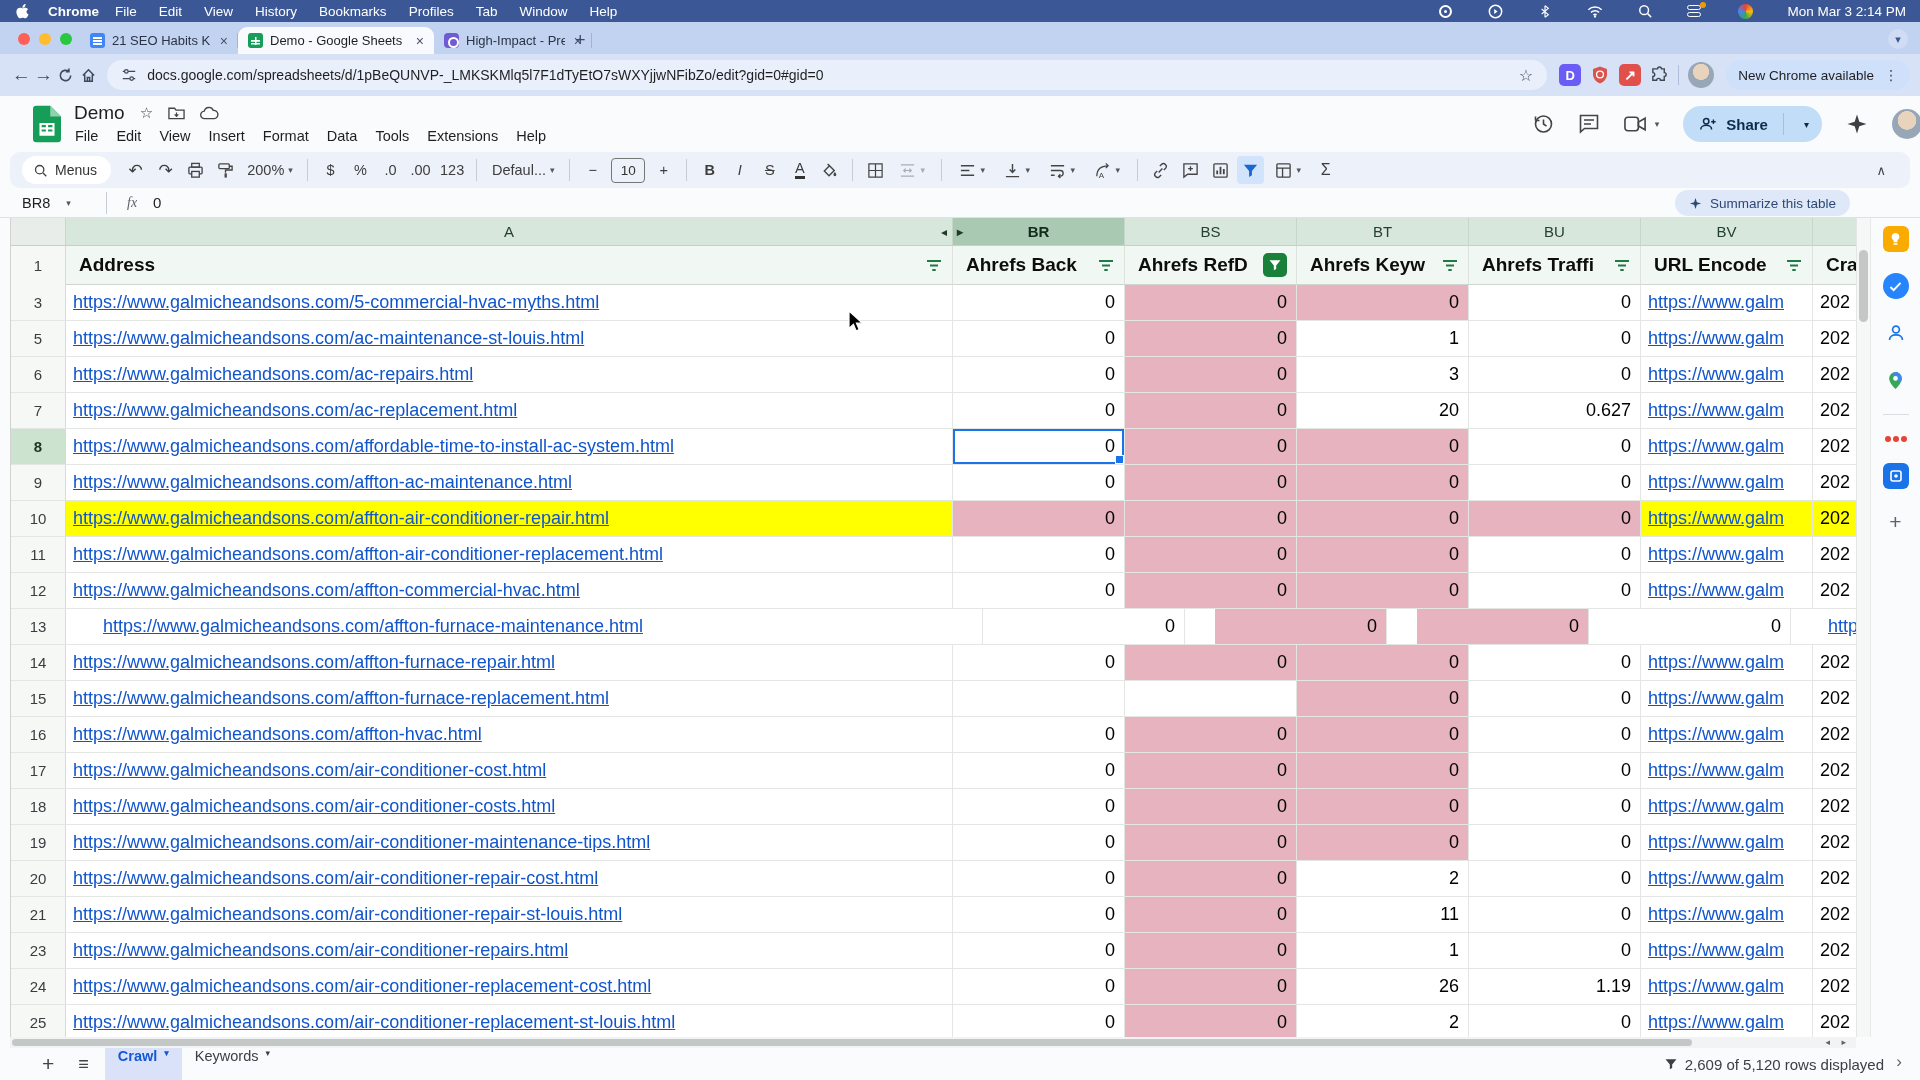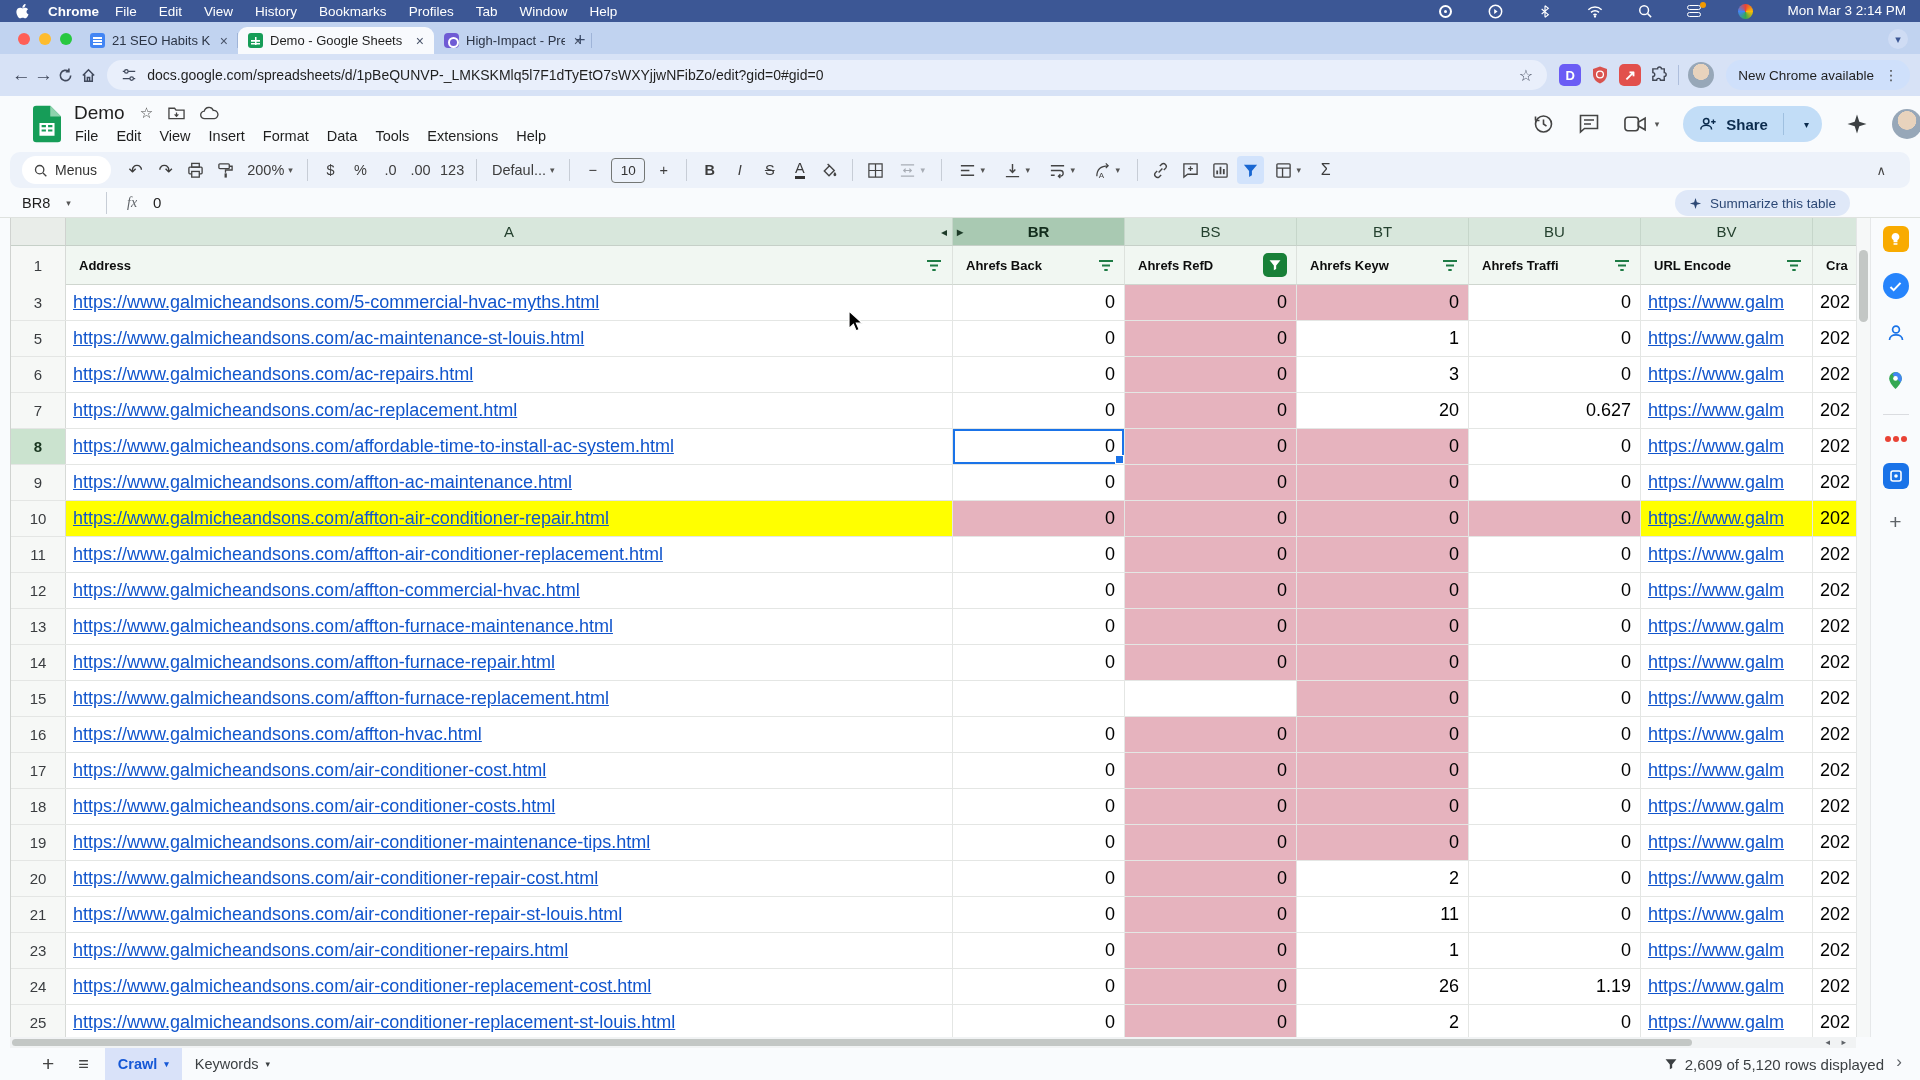--- a/index.html
+++ b/index.html
@@ -4,21 +4,21 @@
 <style>
 *{margin:0;padding:0;box-sizing:border-box}
 html,body{width:1920px;height:1080px;overflow:hidden}
 body{position:relative;font-family:"Liberation Sans",sans-serif;background:#f9fbfd;color:#202124}
 svg{display:block}
 
 #menubar{position:absolute;left:0;top:0;width:1920px;height:22px;background:#3c5795;display:flex;align-items:center;padding:0 14px;color:#fff;font-size:13.5px}
 #os-menus{display:flex;align-items:center;gap:22px;margin-left:16px}
 .os-item{white-space:nowrap}
 #os-app{font-weight:bold;margin-left:18px}
-#os-right{margin-left:auto;display:flex;align-items:flex-start;gap:34px}
+#os-right{margin-left:auto;display:flex;align-items:center;gap:34px}
 .mb-ic{width:16px;height:16px;display:flex;align-items:center;justify-content:center}
 .rec-dot{width:13px;height:13px;border:2px solid #fff;border-radius:50%;position:relative}
 .rec-dot::after{content:'';position:absolute;left:3px;top:3px;width:3px;height:3px;background:#fff;border-radius:50%}
 .toggle-ic{position:relative;width:16px;height:12px}
 .toggle-ic i{position:absolute;left:0;width:14px;height:5px;border:1px solid #fff;border-radius:3px}
 .toggle-ic i:last-child{top:7px}
 .toggle-ic::after{content:'';position:absolute;right:-3px;top:-3px;width:6px;height:6px;background:#f29900;border-radius:50%}
 .swirl{width:15px;height:15px;border-radius:50%;background:conic-gradient(#ea4335,#fbbc04,#34a853,#4285f4,#ea4335)}
 #clock{white-space:nowrap}
 
@@ -95,21 +95,21 @@
 #grid{position:absolute;left:10px;top:218px;width:1846px;border-left:1px solid #d0d3d0}
 #strip{display:grid;height:28px}
 .corner{background:#e9ede9;border-right:1px solid #cfd2cf;border-bottom:1px solid #c6d0c8}
 .scell{position:relative;background:#d8e7dc;border-right:1px solid #c6d6ca;border-bottom:1px solid #c6d0c8;display:flex;align-items:center;justify-content:center;font-size:15px;color:#24402e}
 .scell.sactive{background:#a9c9b2;color:#122c1c;font-weight:bold}
 .harrow{position:absolute;top:50%;transform:translateY(-50%);font-size:12px;color:#1d3b28}
 .harrow.left{right:5px}.harrow.right{left:4px}
 #headerrow{display:grid;height:39px}
 .rnum{background:#f6f8f6;border-right:1px solid #d7dad7;display:flex;align-items:center;justify-content:center;font-size:15px;color:#3a3d40}
 .rnum.ractive{background:#cbe3cf;font-weight:bold;color:#18351f}
-.hcell{background:#f1f7f2;border-right:1px solid #dde2dd;border-bottom:1px solid #cfd6cf;display:flex;align-items:center;justify-content:space-between;padding:0 9px 0 13px;font-size:13px;font-weight:bold;color:#0d0d0d;overflow:hidden;white-space:nowrap}
+.hcell{background:#f1f7f2;border-right:1px solid #dde2dd;border-bottom:1px solid #cfd6cf;display:flex;align-items:center;justify-content:space-between;padding:0 9px 0 13px;font-size:19px;font-weight:bold;color:#0d0d0d;overflow:hidden;white-space:nowrap}
 .factive{flex:0 0 auto;width:24px;height:24px;background:#188038;border-radius:5px;display:flex;align-items:center;justify-content:center}
 .flines{flex:0 0 auto}
 #rows{height:752px;overflow:hidden;background:#fff}
 .grow{display:grid;height:36px;border-bottom:1px solid #e4e6e4;background:#fff}
 .dcell{border-right:1px solid #e4e6e4;display:flex;align-items:center;padding:0 7px;font-size:18px;color:#000;overflow:hidden;white-space:nowrap;position:relative}
 .dcell.numc{justify-content:flex-end;padding-right:9px}
 .pbg{background:#e6b3be}
 .ybg{background:#ffff00}
 .clink{color:#1155cc;text-decoration:underline}
 .sel{box-shadow:inset 0 0 0 2px #1a73e8}
@@ -127,21 +127,21 @@
 .rail-ic.addon{background:#1a73e8}
 .rail-plus{color:#5f6368;font-size:21px}
 #hscroll{position:absolute;left:10px;top:1037px;width:1846px;height:11px;background:#f1f3f4}
 #hthumb{position:absolute;left:2px;top:2px;width:1680px;height:7px;background:#c3c7c5;border-radius:4px}
 .hs-arrow{position:absolute;top:0;font-size:9px;color:#5f6368;line-height:11px}
 
 #bottombar{position:absolute;left:0;top:1048px;width:1920px;height:32px;background:#f9fbfd;display:flex;align-items:center}
 #addsheet{margin-left:42px;font-size:21px;color:#444}
 #allsheets{margin-left:24px;font-size:18px;color:#444}
 #sheet-tabs{display:flex;margin-left:16px;height:32px}
-.stab{display:flex;align-items:center;gap:7px;padding:12px 13px;font-size:14.5px;color:#3c4043}
+.stab{display:flex;gap:7px;padding:0 13px;font-size:14.5px;color:#3c4043}
 .stab.active{background:#d9e2f9;color:#1558d6;font-weight:bold}
 .stab .dd{font-size:9px}
 #rowstatus{margin-left:auto;display:flex;align-items:center;gap:7px;font-size:15px;color:#3c4043;margin-right:36px}
 #panel-chev{position:absolute;right:18px;top:4px;font-size:17px;color:#5f6368}
 #cursor{position:absolute;left:846px;top:310px;z-index:50}
 </style>
 </head>
 <body>
 
 <div id="menubar">
@@ -690,21 +690,21 @@
         </div>
         <div class="dcell numc">0</div>
         <div class="dcell numc pbg">0</div>
         <div class="dcell numc pbg">0</div>
         <div class="dcell numc">0</div>
         <div class="dcell">
           <span class="clink">https://www.galm</span>
         </div>
         <div class="dcell">202</div>
       </div>
-      <div class="grow" style="grid-template-columns: 55px 887px 172px 172px 172px 172px 172px 44px;">
+      <div class="grow" style="grid-template-columns: 55px 887px 172px 172px 172px 172px 172px 44px; gap: 30px;">
         <div class="rnum">13</div>
         <div class="dcell">
           <span class="clink">https://www.galmicheandsons.com/affton-furnace-maintenance.html</span>
         </div>
         <div class="dcell numc">0</div>
         <div class="dcell numc pbg">0</div>
         <div class="dcell numc pbg">0</div>
         <div class="dcell numc">0</div>
         <div class="dcell">
           <span class="clink">https://www.galm</span>

